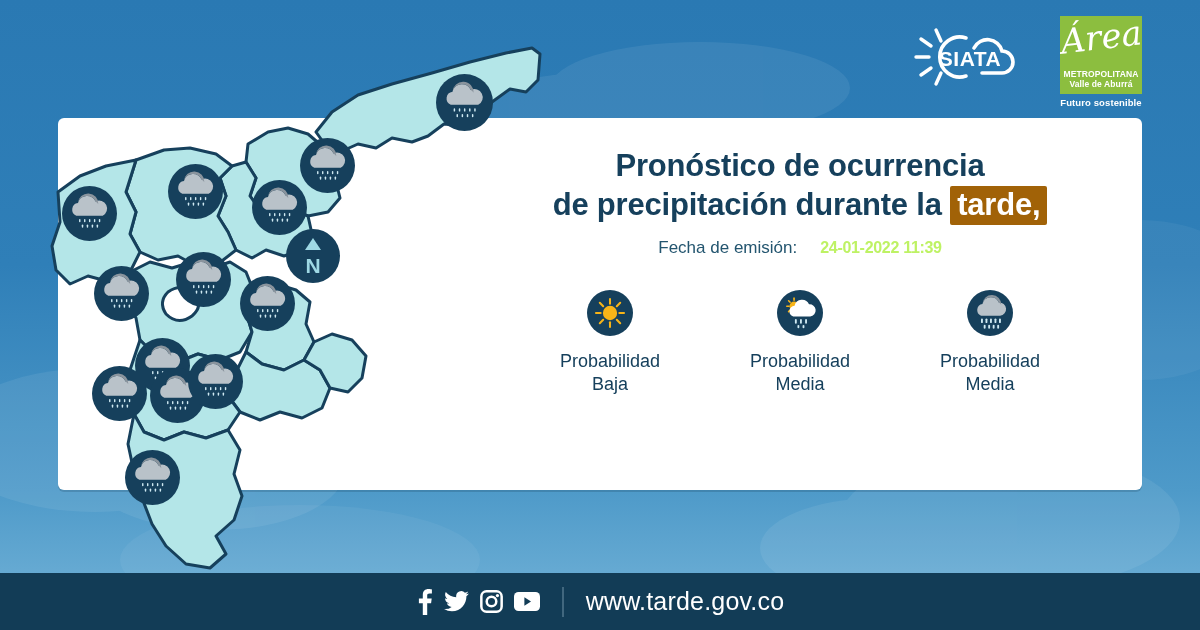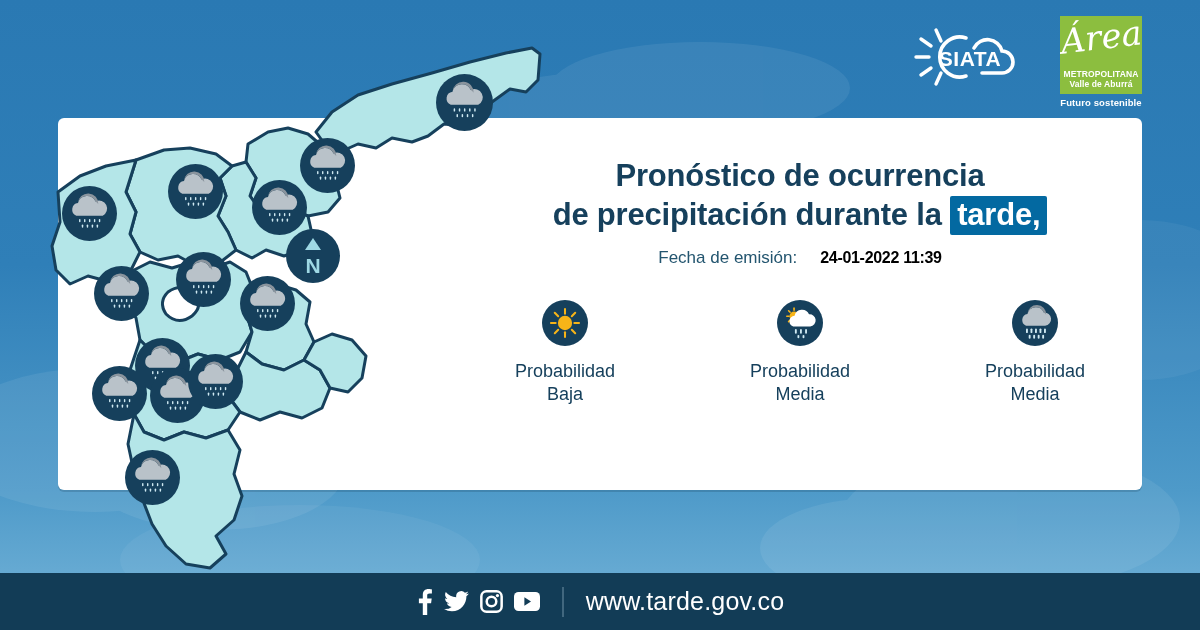--- a/index.html
+++ b/index.html
@@ -39,27 +39,27 @@
 
   
   .card{position:absolute;left:58px;top:118px;width:1084px;height:372px;background:#ffffff;
     border-radius:6px;box-shadow:0 2px 0 rgba(10,40,60,.18);}
 
   
   .map{position:absolute;left:40px;top:40px;width:500px;height:560px;}
   .map svg{display:block;overflow:visible;}
 
   
-  .content{position:absolute;left:470px;top:156px;width:660px;text-align:center;color:#16405c;}
+  .content{position:absolute;left:470px;top:146px;width:660px;text-align:center;color:#16405c;}
   .title{font-size:31px;font-weight:bold;line-height:1.26;letter-spacing:-.2px;}
-  .hl{background:#0369a1;color:#ffffff;padding:1px 7px 3px 7px;border-radius:2px;}
+  .hl{background:#a16207;color:#ffffff;padding:1px 7px 3px 7px;border-radius:2px;}
   .emis{margin-top:14px;font-size:17px;color:#23556f;display:flex;align-items:baseline;justify-content:center;gap:23px;}
-  .emis-date{font-family:"Liberation Sans",sans-serif;font-size:16px;font-weight:600;letter-spacing:-.3px;color:#000000;}
-
-  .legend{margin-top:32px;display:flex;align-items:flex-start;justify-content:space-between;gap:0;}
+  .emis-date{font-family:"Liberation Sans",sans-serif;font-size:16px;font-weight:600;letter-spacing:-.3px;color:#bef264;}
+
+  .legend{margin-top:32px;display:flex;align-items:flex-start;justify-content:center;gap:0;}
   .leg{width:190px;display:flex;flex-direction:column;align-items:center;}
   .leg-ico{width:46px;height:46px;border-radius:50%;background:#16405c;display:flex;align-items:center;justify-content:center;}
   .leg-lab{margin-top:14px;font-size:18px;line-height:1.28;color:#16405c;text-align:center;}
 </style>
 </head>
 <body>
 
 <div id="stage">
 
   <div class="bg-sky"></div>

